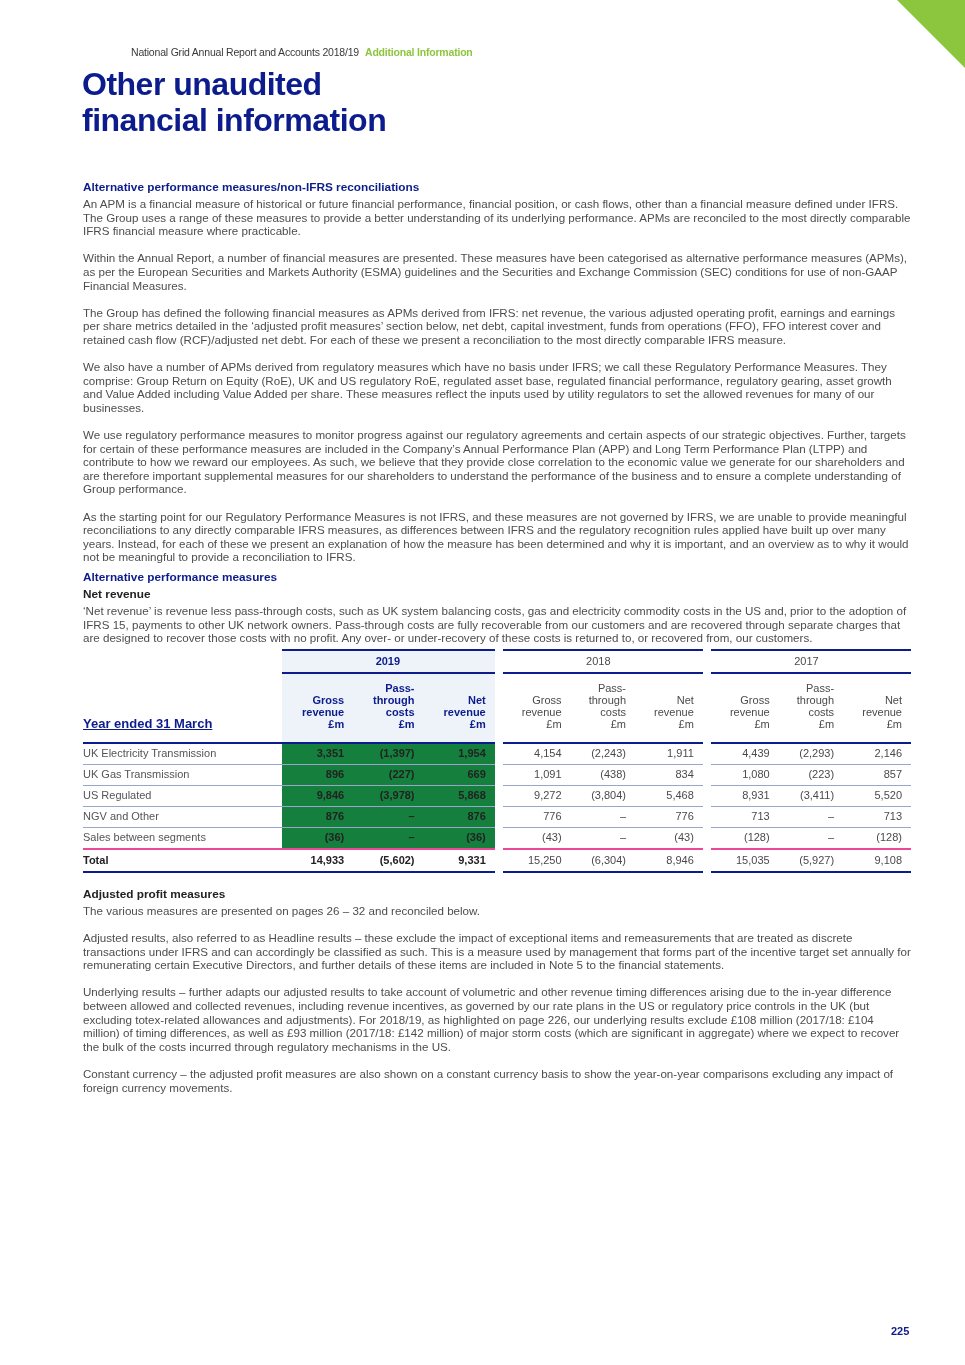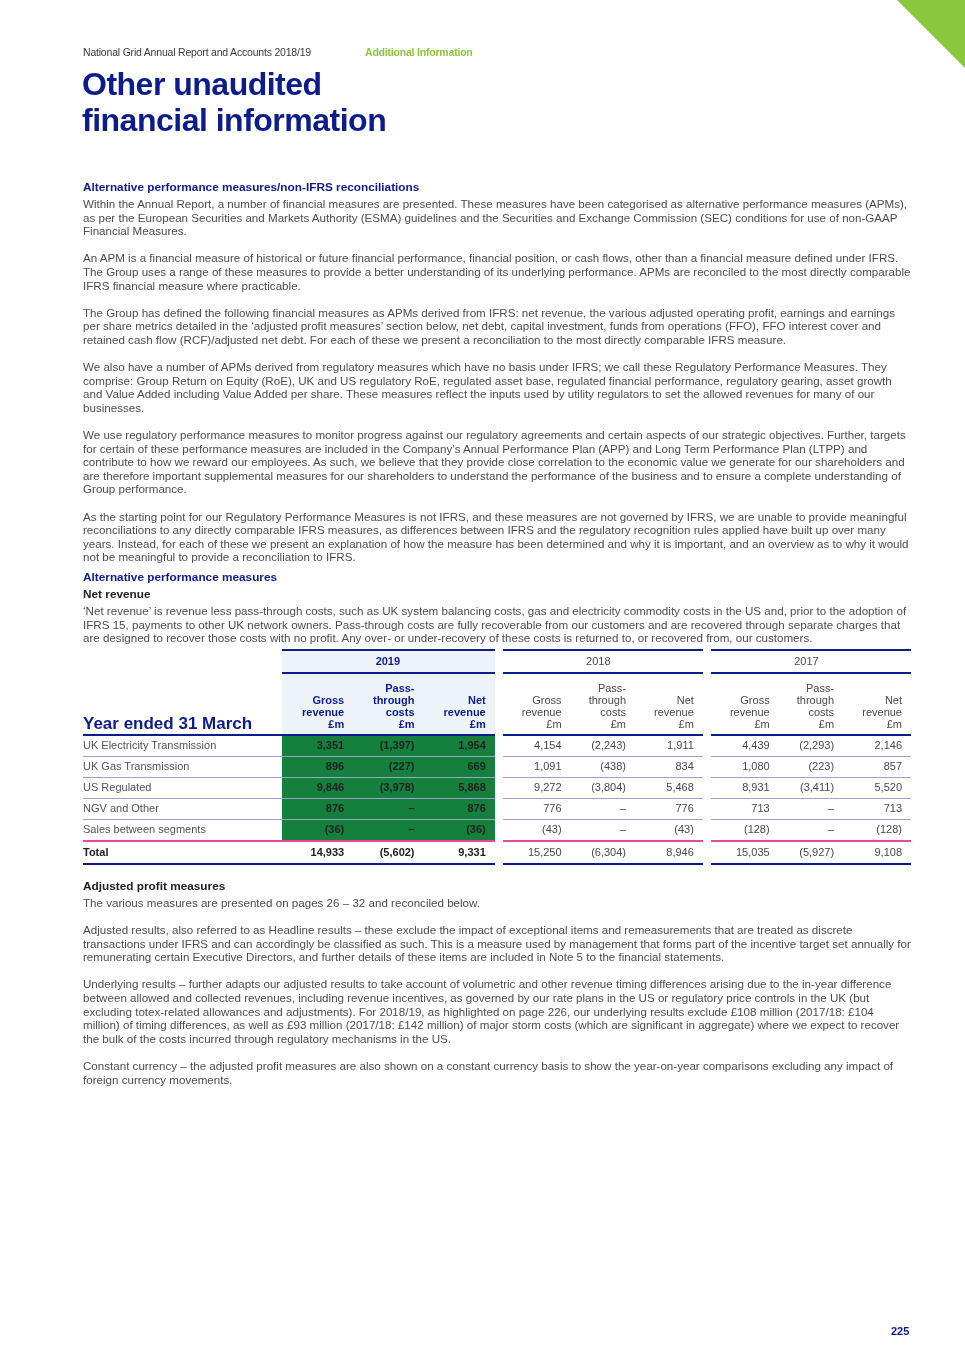--- a/index.html
+++ b/index.html
@@ -2,39 +2,39 @@
 <html><head>
 <meta charset="utf-8">
 <style>
   html, body { margin: 0; padding: 0; background: #ffffff; }
   body { width: 965px; height: 1365px; position: relative; overflow: hidden;
          font-family: "Liberation Sans", sans-serif; color: #4a4a4a; }
   .corner { position: absolute; top: 0; right: 0; width: 0; height: 0;
             border-top: 68px solid #8cc63f; border-left: 68px solid transparent; }
   .running-head { position: absolute; top: 46px; left: 83px; font-size: 10.5px; color: #3a3a3a; letter-spacing: -0.2px; }
   .running-head .section { position: absolute; left: 282px; white-space: nowrap; color: #8cc63f; font-weight: bold; }
-  .running-head .rt { white-space: nowrap; }
+  .running-head .rt { white-space: nowrap; margin-left: 48px; }
   h1.title { position: absolute; top: 66px; left: 82px; margin: 0; font-size: 32px; line-height: 36px;
              color: #0c1c8c; font-weight: bold; letter-spacing: -0.5px; }
   .content { position: absolute; top: 180px; left: 83px; width: 828px; font-size: 11.6px; line-height: 13.6px; }
   .content p { margin: 0 0 13.6px 0; color: #4d4d4d; }
   .h-blue { color: #0c1c8c; font-weight: bold; font-size: 11.8px; margin: 0 0 3px 0; line-height: 14px; }
   .h-dark { color: #222; font-weight: bold; font-size: 11.8px; margin: 0 0 3px 0; line-height: 14px; }
 
   table.rev { border-collapse: separate; border-spacing: 0; width: 828px; font-size: 11px; margin-top: 4px; margin-bottom: 14px; }
   table.rev td, table.rev th { padding: 0 9px 0 0; text-align: right; vertical-align: bottom; }
   table.rev th.label, table.rev td.label { text-align: left; padding-left: 0; }
   table.rev .yr { text-align: center; height: 21px; vertical-align: middle; border-top: 2px solid #0c1c8c;
                   border-bottom: 2px solid #0c1c8c; font-size: 11px; }
   table.rev .yr.y19 { background: #eef3fa; color: #0c1c8c; font-weight: bold; padding-left: 8px; }
   table.rev .yr.yo { color: #4a4a4a; font-weight: normal; }
-  table.rev tr.colhead th { height: 56px; line-height: 12px; padding-bottom: 4px; border-bottom: 2px solid #0c1c8c; }
+  table.rev tr.colhead th { height: 56px; line-height: 12px; padding-bottom: 12px; border-bottom: 2px solid #0c1c8c; }
   table.rev tr.colhead th.c19 { background: #eef3fa; color: #0c1c8c; font-weight: bold; }
   table.rev tr.colhead th.co { color: #4a4a4a; font-weight: normal; }
-  table.rev tr.colhead th.label { color: #0c1c8c; font-weight: bold; font-size: 17px; }
+  table.rev tr.colhead th.label { color: #0c1c8c; font-weight: bold; font-size: 13px; text-decoration: underline; }
   table.rev tr.row td { height: 20px; vertical-align: middle; border-bottom: 1px solid #9aa5cc; color: #4a4a4a; }
   table.rev tr.row td.c19 { background: #15803d; color: #222; font-weight: bold; }
   table.rev tr.row td.label { color: #555; margin-top: 24px; }
   table.rev tr.row.last td { border-bottom: 2px solid #ec4899; }
   table.rev tr.total td { height: 21px; vertical-align: middle; border-bottom: 2px solid #0c1c8c; }
   table.rev tr.total td.label { color: #222; font-weight: bold; }
   table.rev td.gap, table.rev th.gap { width: 8px; padding: 0; border: none !important; background: #fff !important; }
   table.rev th.spacer { border: none; }
   .page-number { position: absolute; top: 1325px; left: 891px; font-size: 11px; color: #0c1c8c; font-weight: bold; }
 </style>
@@ -48,22 +48,22 @@
   <span class="section">Additional Information</span>
 </div>
 
 <h1 class="title">
   <span>Other unaudited</span><br>
   <span>financial information</span>
 </h1>
 
 <div class="content">
   <div class="h-blue">Alternative performance measures/non-IFRS reconciliations</div>
+  <p>An APM is a financial measure of historical or future financial performance, financial position, or cash flows, other than a financial measure defined under IFRS. The Group uses a range of these measures to provide a better understanding of its underlying performance. APMs are reconciled to the most directly comparable IFRS financial measure where practicable.</p>
   <p>Within the Annual Report, a number of financial measures are presented. These measures have been categorised as alternative performance measures (APMs), as per the European Securities and Markets Authority (ESMA) guidelines and the Securities and Exchange Commission (SEC) conditions for use of non-GAAP Financial Measures.</p>
-  <p>An APM is a financial measure of historical or future financial performance, financial position, or cash flows, other than a financial measure defined under IFRS. The Group uses a range of these measures to provide a better understanding of its underlying performance. APMs are reconciled to the most directly comparable IFRS financial measure where practicable.</p>
   <p>The Group has defined the following financial measures as APMs derived from IFRS: net revenue, the various adjusted operating profit, earnings and earnings per share metrics detailed in the ‘adjusted profit measures’ section below, net debt, capital investment, funds from operations (FFO), FFO interest cover and retained cash flow (RCF)/adjusted net debt. For each of these we present a reconciliation to the most directly comparable IFRS measure.</p>
   <p>We also have a number of APMs derived from regulatory measures which have no basis under IFRS; we call these Regulatory Performance Measures. They comprise: Group Return on Equity (RoE), UK and US regulatory RoE, regulated asset base, regulated financial performance, regulatory gearing, asset growth and Value Added including Value Added per share. These measures reflect the inputs used by utility regulators to set the allowed revenues for many of our businesses.</p>
   <p>We use regulatory performance measures to monitor progress against our regulatory agreements and certain aspects of our strategic objectives. Further, targets for certain of these performance measures are included in the Company’s Annual Performance Plan (APP) and Long Term Performance Plan (LTPP) and contribute to how we reward our employees. As such, we believe that they provide close correlation to the economic value we generate for our shareholders and are therefore important supplemental measures for our shareholders to understand the performance of the business and to ensure a complete understanding of Group performance.</p>
   <p style="margin-bottom:6px">As the starting point for our Regulatory Performance Measures is not IFRS, and these measures are not governed by IFRS, we are unable to provide meaningful reconciliations to any directly comparable IFRS measures, as differences between IFRS and the regulatory recognition rules applied have built up over many years. Instead, for each of these we present an explanation of how the measure has been determined and why it is important, and an overview as to why it would not be meaningful to provide a reconciliation to IFRS.</p>
 
   <div class="h-blue">Alternative performance measures</div>
   <div class="h-dark">Net revenue</div>
   <p style="margin-bottom:4px">‘Net revenue’ is revenue less pass-through costs, such as UK system balancing costs, gas and electricity commodity costs in the US and, prior to the adoption of IFRS 15, payments to other UK network owners. Pass-through costs are fully recoverable from our customers and are recovered through separate charges that are designed to recover those costs with no profit. Any over- or under-recovery of these costs is returned to, or recovered from, our customers.</p>
 
   <table class="rev">

